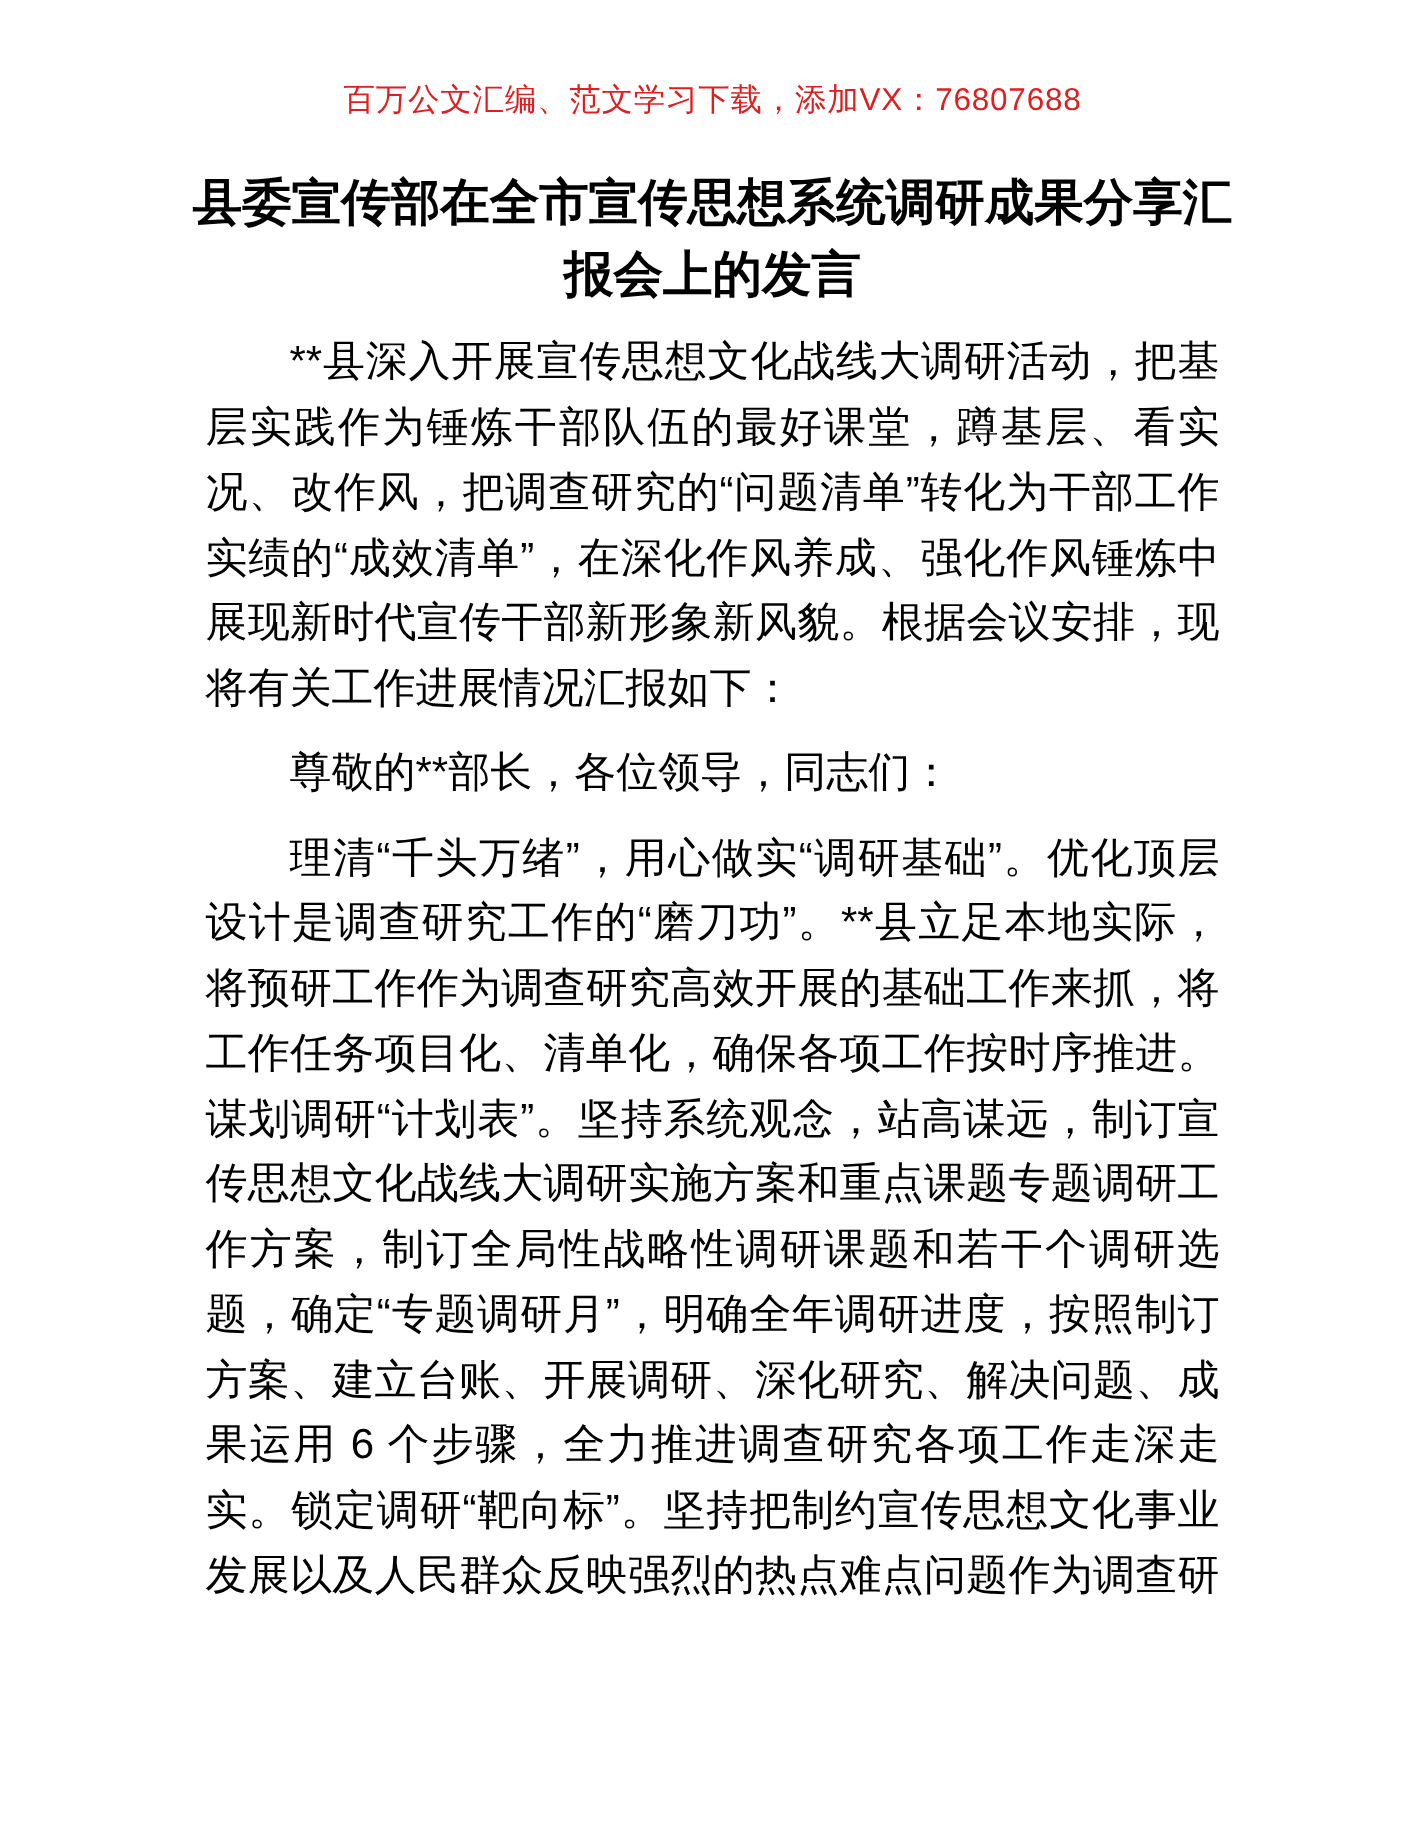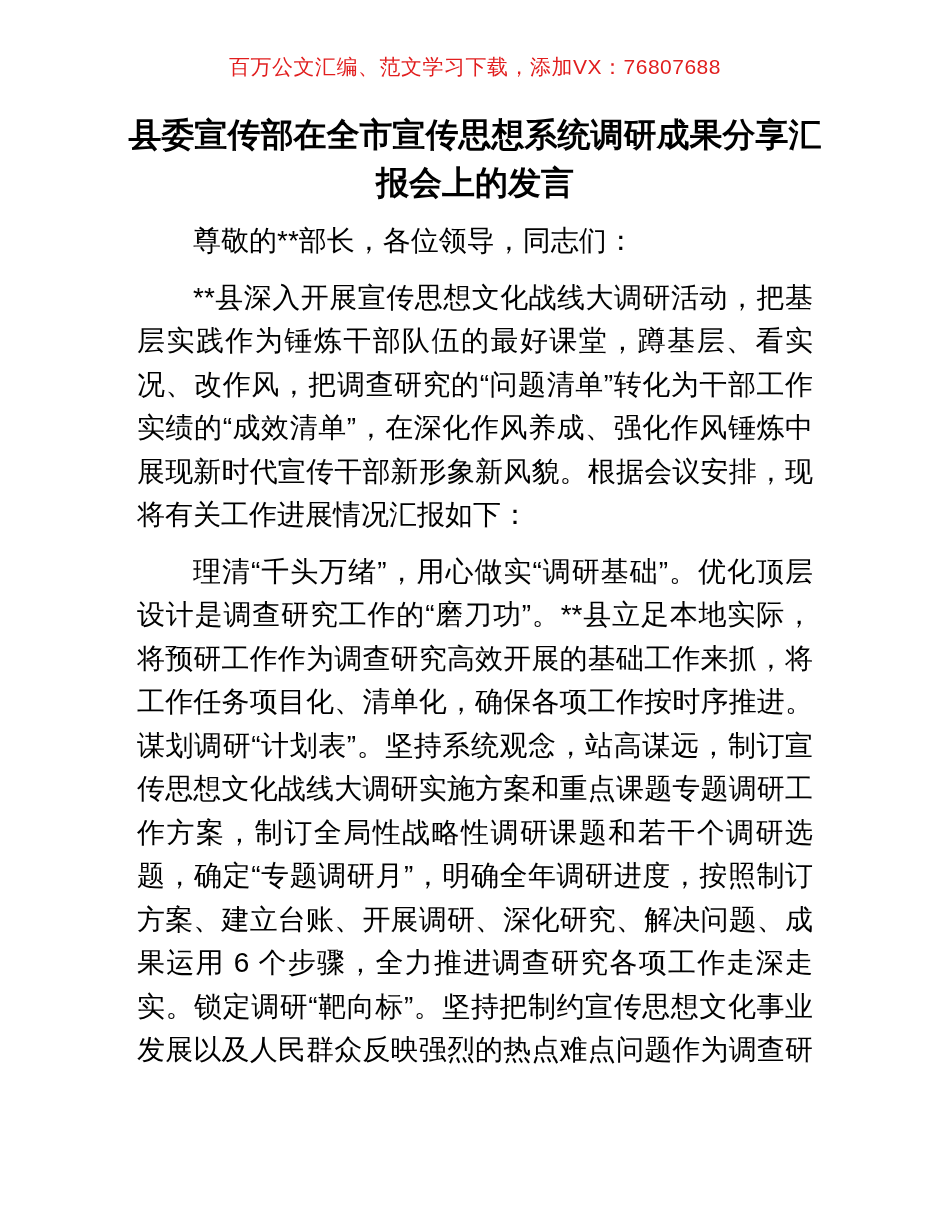--- a/index.html
+++ b/index.html
@@ -55,18 +55,18 @@
 </head>
 <body>
 
 <div class="page">
 
   <div class="notice">百万公文汇编、范文学习下载，添加VX：76807688</div>
 
   <h1 class="doc-title">县委宣传部在全市宣传思想系统调研成果分享汇报会上的发言</h1>
 
   <div class="content">
+    <p>**县深入开展宣传思想文化战线大调研活动，把基层实践作为锤炼干部队伍的最好课堂，蹲基层、看实况、改作风，把调查研究的“问题清单”转化为干部工作实绩的“成效清单”，在深化作风养成、强化作风锤炼中展现新时代宣传干部新形象新风貌。根据会议安排，现将有关工作进展情况汇报如下：</p>
     <p>尊敬的**部长，各位领导，同志们：</p>
-    <p>**县深入开展宣传思想文化战线大调研活动，把基层实践作为锤炼干部队伍的最好课堂，蹲基层、看实况、改作风，把调查研究的“问题清单”转化为干部工作实绩的“成效清单”，在深化作风养成、强化作风锤炼中展现新时代宣传干部新形象新风貌。根据会议安排，现将有关工作进展情况汇报如下：</p>
     <p>理清“千头万绪”，用心做实“调研基础”。优化顶层设计是调查研究工作的“磨刀功”。**县立足本地实际，将预研工作作为调查研究高效开展的基础工作来抓，将工作任务项目化、清单化，确保各项工作按时序推进。谋划调研“计划表”。坚持系统观念，站高谋远，制订宣传思想文化战线大调研实施方案和重点课题专题调研工作方案，制订全局性战略性调研课题和若干个调研选题，确定“专题调研月”，明确全年调研进度，按照制订方案、建立台账、开展调研、深化研究、解决问题、成果运用 6 个步骤，全力推进调查研究各项工作走深走实。锁定调研“靶向标”。坚持把制约宣传思想文化事业发展以及人民群众反映强烈的热点难点问题作为调查研究“靶向标”，发动一批宣传干部深入基层一线开展蹲点式、“解剖麻雀”式调研，心中打好“腹稿”，奔着问题去，盯着问题看，深入了解存在的痛点、堵点、难点问题。补足调</p>
   </div>
 
 </div>
 
 </body></html>

